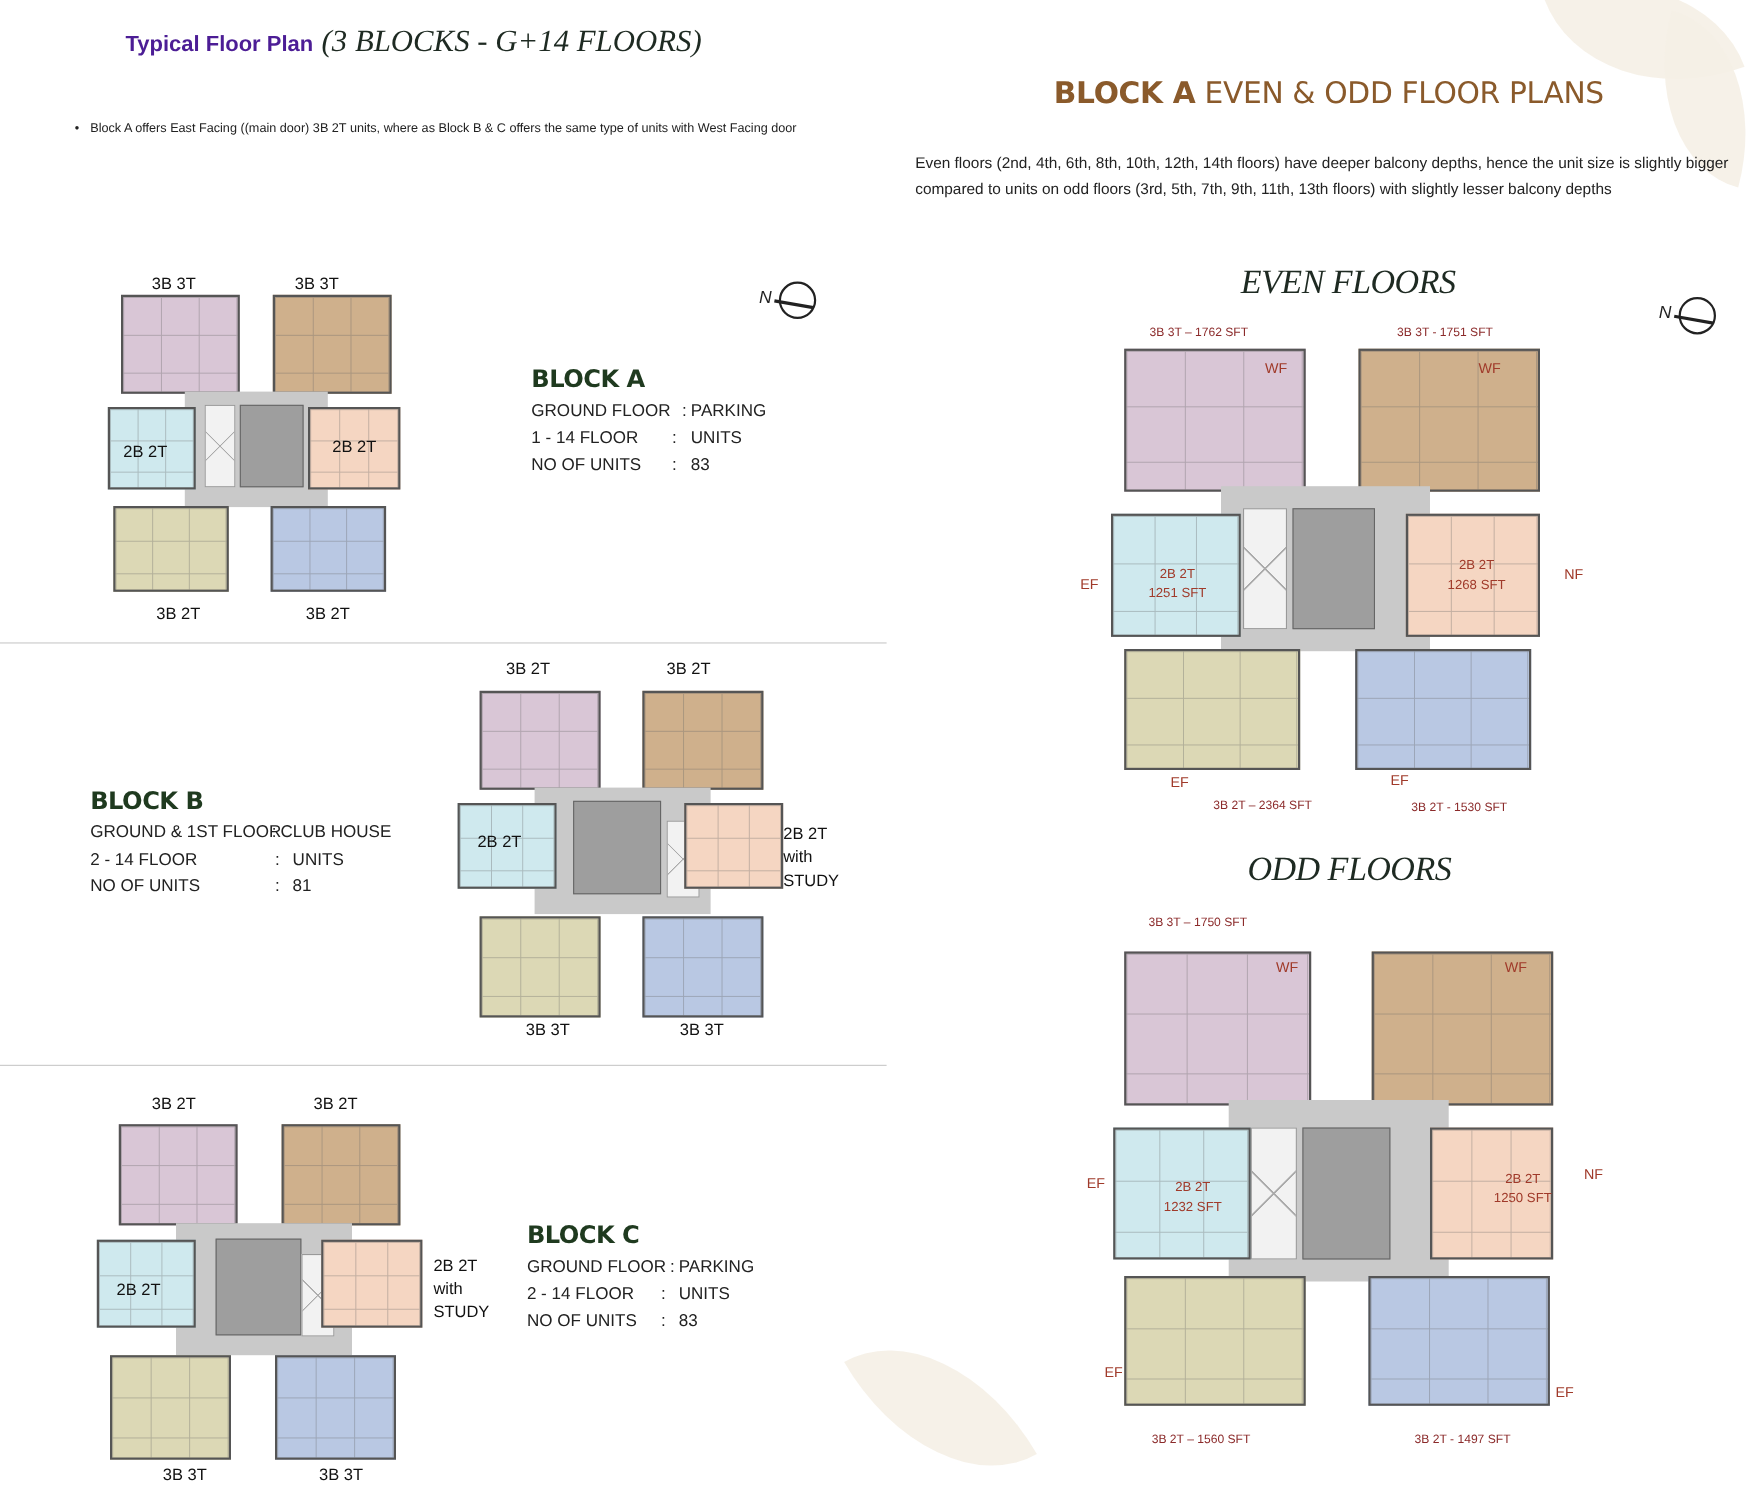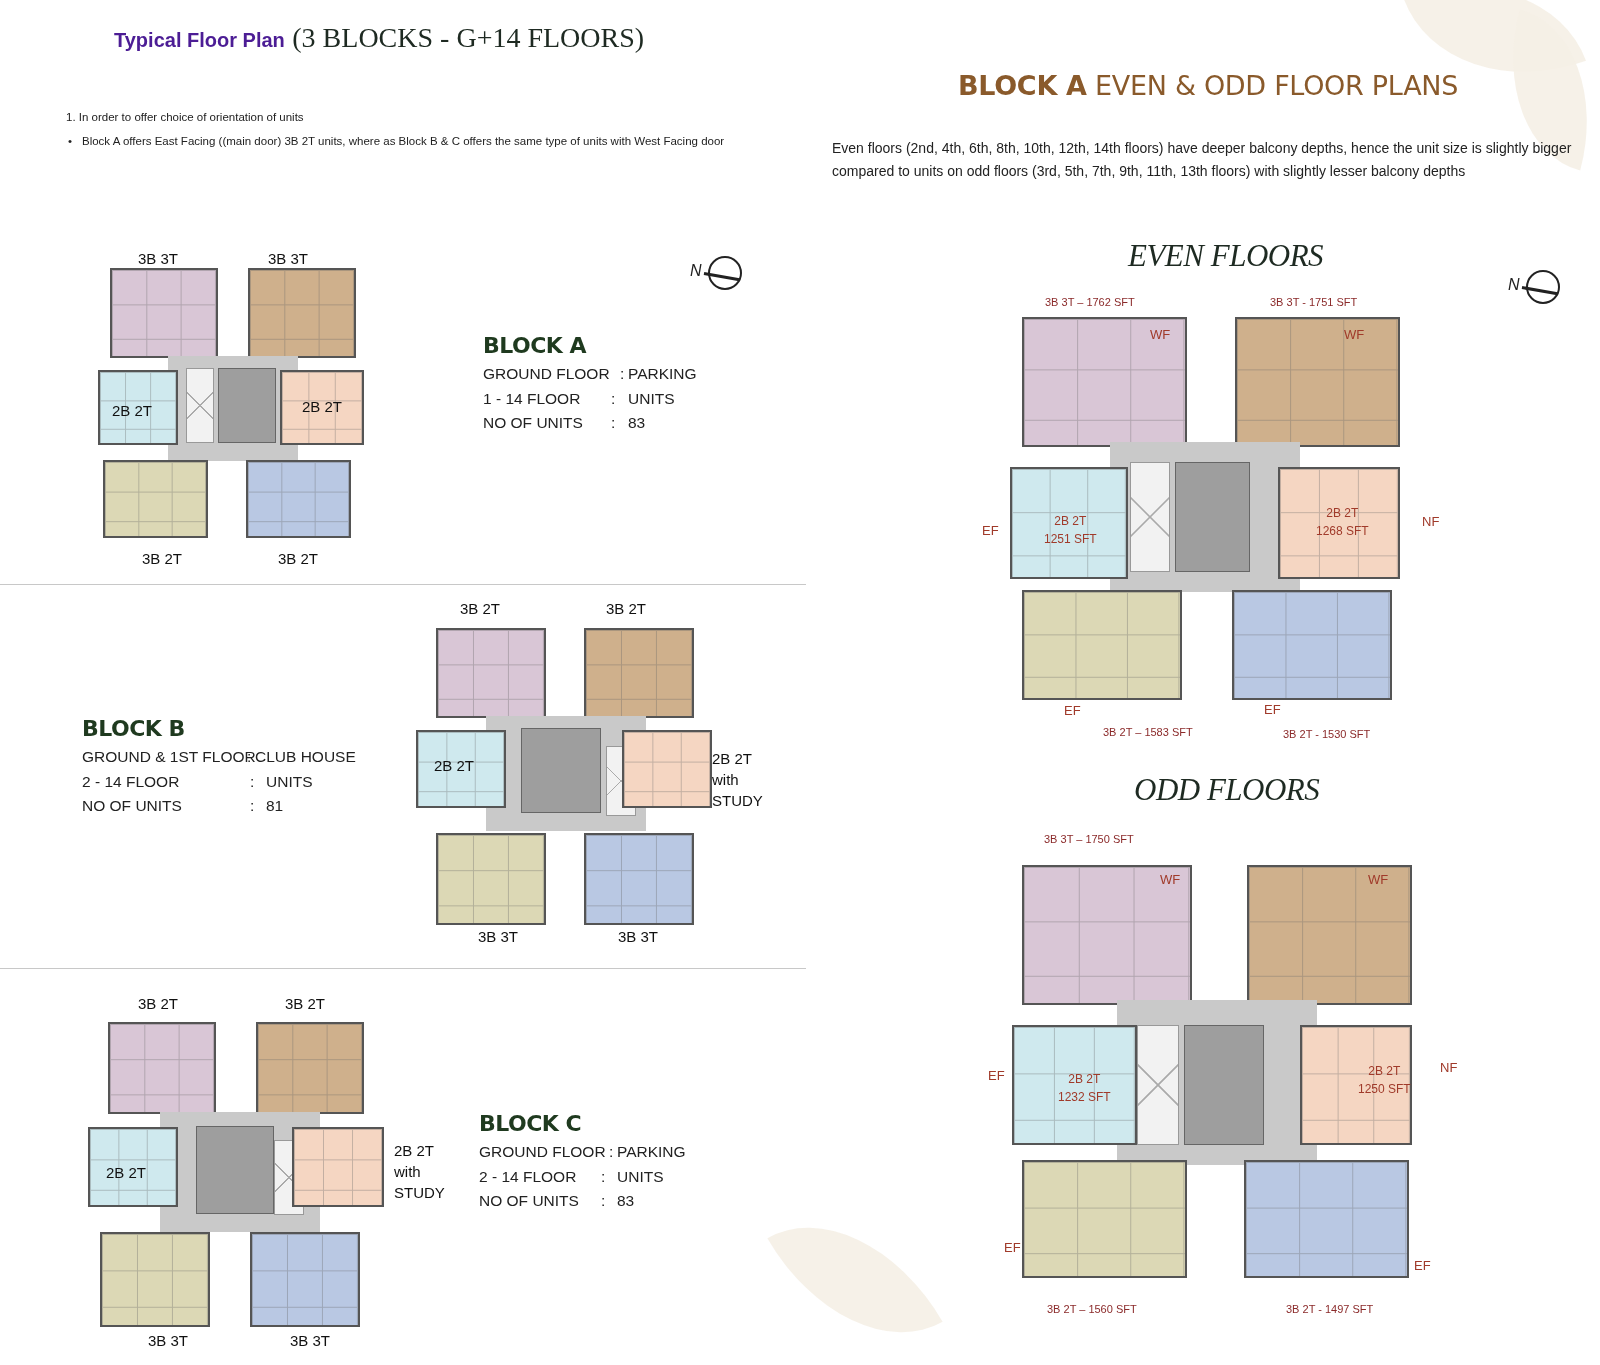--- a/index.html
+++ b/index.html
@@ -10,21 +10,21 @@
     color: #222;
   }
   .abs { position: absolute; }
 
   
   .leaf { position: absolute; background: #f5efe6; border-radius: 0 100% 0 100%; opacity: 0.9; }
 
   
   .main-title { left: 114px; top: 22px; font-size: 27px; white-space: nowrap; }
   .main-title .strong { color: #4c1d95; font-weight: bold; font-family: Liberation Sans, sans-serif; font-size: 20px; }
-  .main-title .ital { color: #1e2a22; font-family: "Liberation Serif", serif; font-size: 28px; }
+  .main-title .ital { color: #1e2a22; font-style: italic; font-family: "Liberation Serif", serif; font-size: 28px; }
 
   .notes { left: 66px; top: 106px; font-size: 11.5px; color: #222; line-height: 23.5px; }
   .notes .bullet { padding-left: 16px; position: relative; }
   .notes .bullet::before { content: "•"; position: absolute; left: 2px; }
 
   .divider { position: absolute; left: 0; width: 806px; height: 1px; background: #c8c8c8; }
 
   
   .block-title { font-family: "DejaVu Sans", sans-serif; font-weight: bold; color: #1f3a1f; font-size: 22px; letter-spacing: -0.5px; }
   .block-info { font-size: 15.5px; color: #222; line-height: 24.5px; }
@@ -73,21 +73,20 @@
 <div class="leaf" style="left:1420px; top:-30px; width:150px; height:120px; transform:rotate(-20deg);"></div>
 <div class="leaf" style="left:1500px; top:20px; width:100px; height:140px; transform:rotate(15deg);"></div>
 <div class="leaf" style="left:800px; top:1200px; width:110px; height:160px; transform:rotate(-30deg);"></div>
 
 <div class="abs main-title">
   <span class="strong">Typical Floor Plan</span>
   <span class="ital">(3 BLOCKS - G+14 FLOORS)</span>
 </div>
 
 <div class="abs notes">
-  <div>1. In order to offer choice of orientation of units</div>
   <div class="bullet">Block A offers East Facing ((main door) 3B 2T units, where as Block B &amp; C offers the same type of units with West Facing door</div>
 </div>
 
 <div class="compass" style="left:690px; top:256px;">
   <span class="n">N</span>
   <span class="ring"></span>
   <span class="needle"></span>
 </div>
 
 <div>
@@ -296,21 +295,21 @@
       </div>
   </div>
   <span class="dir-label" style="left:1150px; top:327px;">WF</span>
   <span class="dir-label" style="left:1344px; top:327px;">WF</span>
   <span class="dir-label" style="left:982px; top:523px;">EF</span>
   <span class="dir-label" style="left:1422px; top:514px;">NF</span>
   <span class="inner-size" style="left:1044px; top:512px;"><span>2B 2T</span><br><span>1251 SFT</span></span>
   <span class="inner-size" style="left:1316px; top:504px;"><span>2B 2T</span><br><span>1268 SFT</span></span>
   <span class="dir-label" style="left:1064px; top:703px;">EF</span>
   <span class="dir-label" style="left:1264px; top:702px;">EF</span>
-  <span class="size-label" style="left:1103px; top:726px;">3B 2T – 1583 SFT</span>
+  <span class="size-label" style="left:1103px; top:726px;">3B 2T – 2364 SFT</span>
   <span class="size-label" style="left:1283px; top:728px;">3B 2T  - 1530 SFT</span>
 </div>
 
 <div class="abs section-title" style="left:1134px; top:772px;">ODD FLOORS</div>
 <div>
   <span class="size-label" style="left:1044px; top:833px;">3B 3T – 1750 SFT</span>
   <span class="size-label" style="left:1284px; top:863px;margin-top:30px;">3B 3T  - 1725 SFT</span>
   <div class="plan" style="left:1012px; top:860px; width:400px; height:420px;">
     <div class="room c-purple" style="left:10px; top:5px; width:170px; height:140px;">
         <div class="lines"></div>

